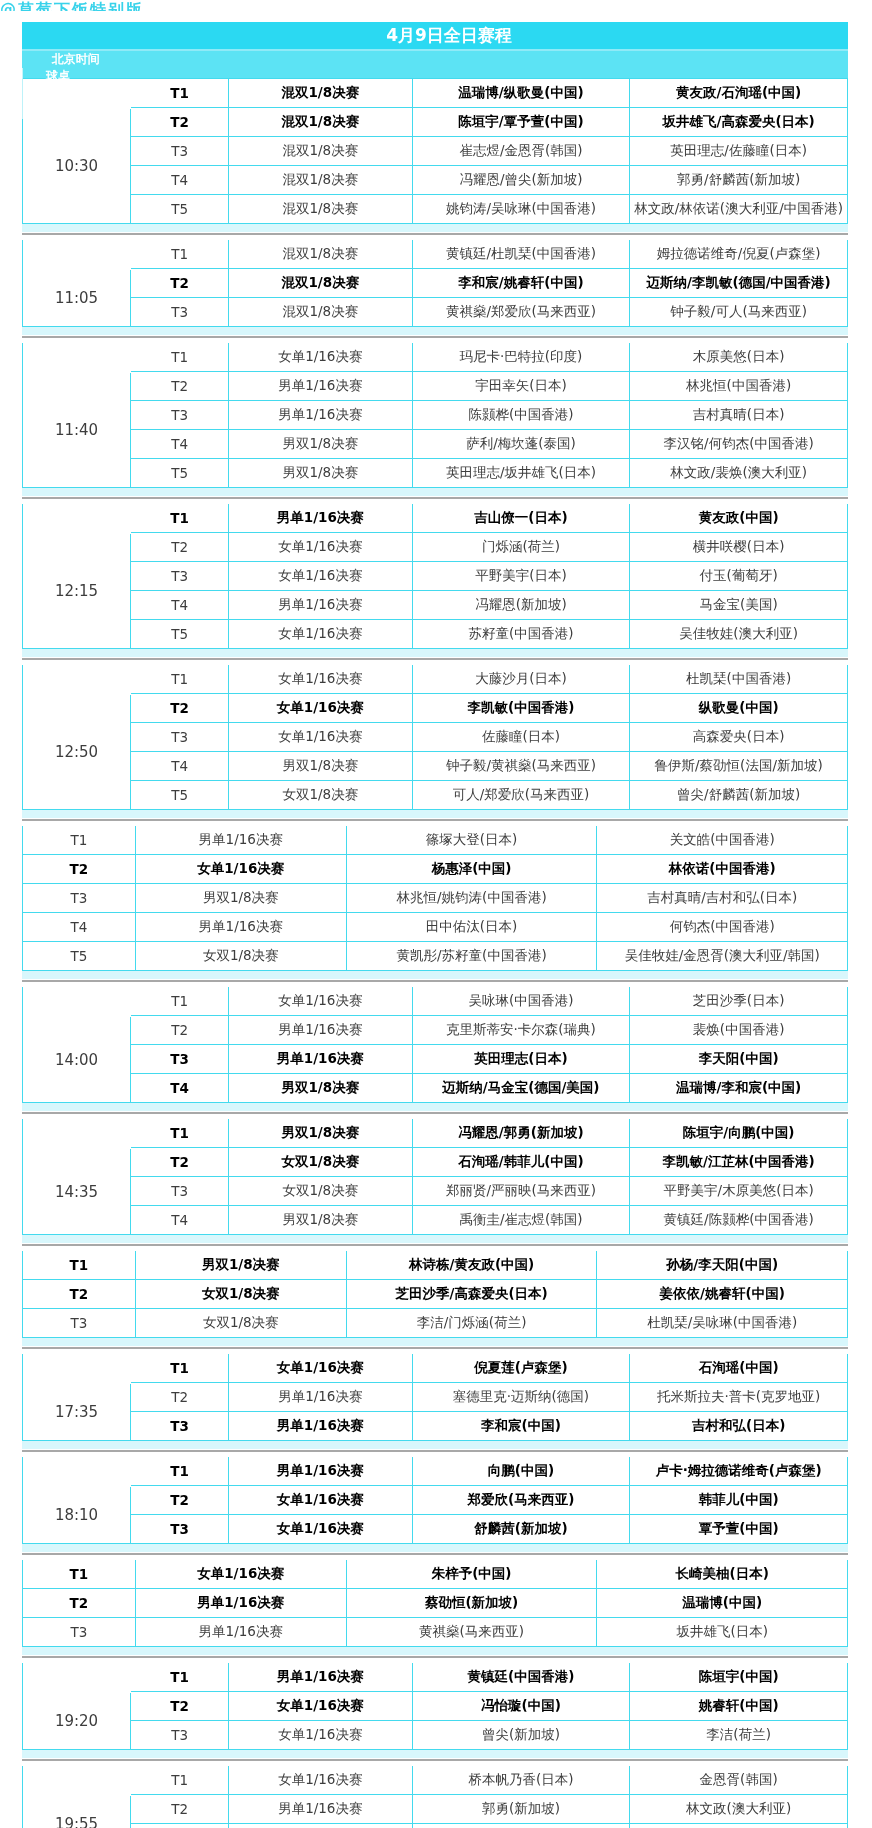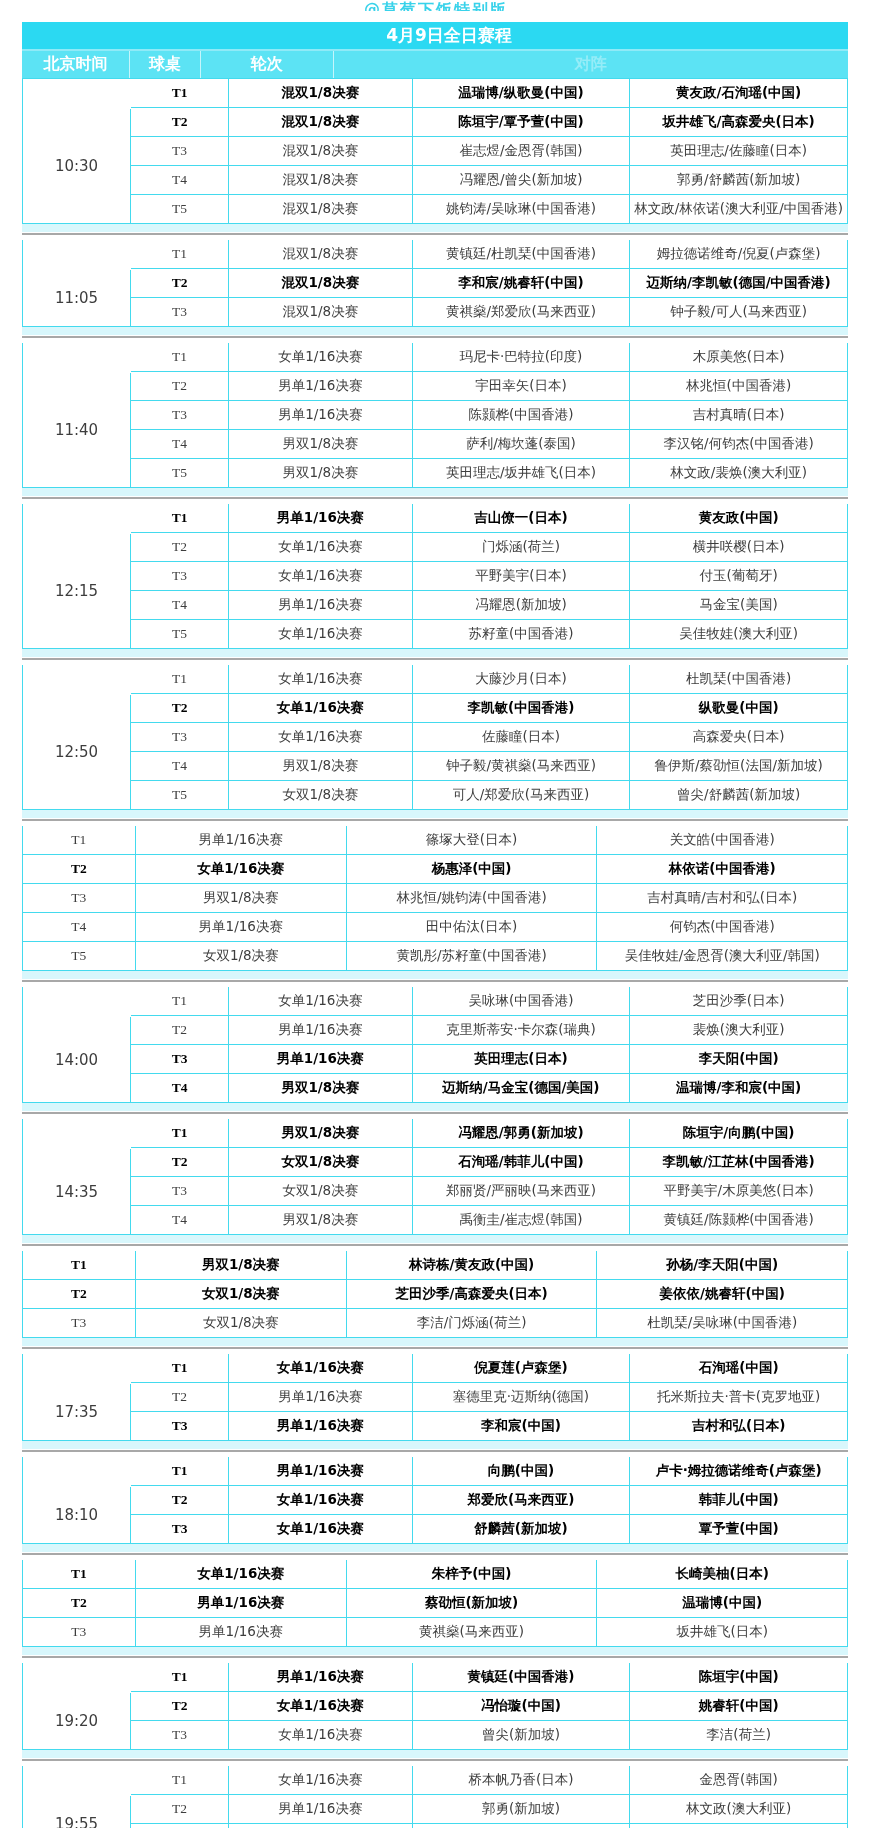--- a/index.html
+++ b/index.html
@@ -2,46 +2,46 @@
 <html style="--accent: #2bd9f2; --header-bg: #5ce3f4; --line: #43daee; --sep-fill: #d8f7fc; --sep-line: #a8a8a8;"><head>
 <meta charset="utf-8">
 <style>
   html,body{margin:0;padding:0;}
   body{
     width:872px;height:1828px;background:#ffffff;overflow:hidden;
     font-family:"DejaVu Sans","Liberation Sans",sans-serif;
     -webkit-font-smoothing:antialiased;
   }
   .watermark{
-    height:11px;overflow:hidden;text-align:center;
+    height:11px;overflow:hidden;text-align:left;
   }
   .watermark span{
     display:inline-block;margin-top:-9px;
     font-size:16px;font-weight:700;color:#38d2ea;letter-spacing:2px;
   }
   .schedule{
     position:absolute;left:22px;top:22px;width:826px;
   }
   .title-bar{
     height:27px;line-height:27px;background:var(--accent,#2bd9f2);
     color:#ffffff;font-size:17px;font-weight:700;text-align:center;
     border-bottom:2px solid #8feaf7;
     padding-left:28px;
   }
   .header-row{
     display:flex;height:27px;background:var(--header-bg,#5ce3f4);
-    color:#ffffff;font-size:16px;font-weight:700;
+    color:#ffffff;font-size:12px;font-weight:700;flex-direction:column;
   }
   .h-cell{
     display:flex;align-items:center;justify-content:center;
     border-left:1px solid rgba(255,255,255,.65);
   }
   .h-cell:first-child{border-left:none;}
   .c-time{width:13%;}
-  .c-table{width:8.5%;font-family:Liberation Serif, serif;}
+  .c-table{width:8.5%;}
   .c-round{width:16%;}
   .c-p{width:31.25%;}
   .c-vs{width:62.5%;}
   .faint{color:rgba(255,255,255,.35);font-weight:700;}
   .block{
     display:flex;border:1px solid var(--line,#43daee);border-top:none;
     background:#ffffff;
   }
   .block:first-of-type{border-top:1px solid var(--line,#43daee);}
   .time-cell{
@@ -309,21 +309,21 @@
           <div class="row">
             <div class="cell c-table">T1</div>
             <div class="cell c-round">女单1/16决赛</div>
             <div class="cell c-p">吴咏琳(中国香港)</div>
             <div class="cell c-p">芝田沙季(日本)</div>
           </div>
           <div class="row">
             <div class="cell c-table">T2</div>
             <div class="cell c-round">男单1/16决赛</div>
             <div class="cell c-p">克里斯蒂安·卡尔森(瑞典)</div>
-            <div class="cell c-p">裴焕(澳大利亚)</div>
+            <div class="cell c-p">裴焕(中国香港)</div>
           </div>
           <div class="row bold">
             <div class="cell c-table">T3</div>
             <div class="cell c-round">男单1/16决赛</div>
             <div class="cell c-p">英田理志(日本)</div>
             <div class="cell c-p">李天阳(中国)</div>
           </div>
           <div class="row bold">
             <div class="cell c-table">T4</div>
             <div class="cell c-round">男双1/8决赛</div>

